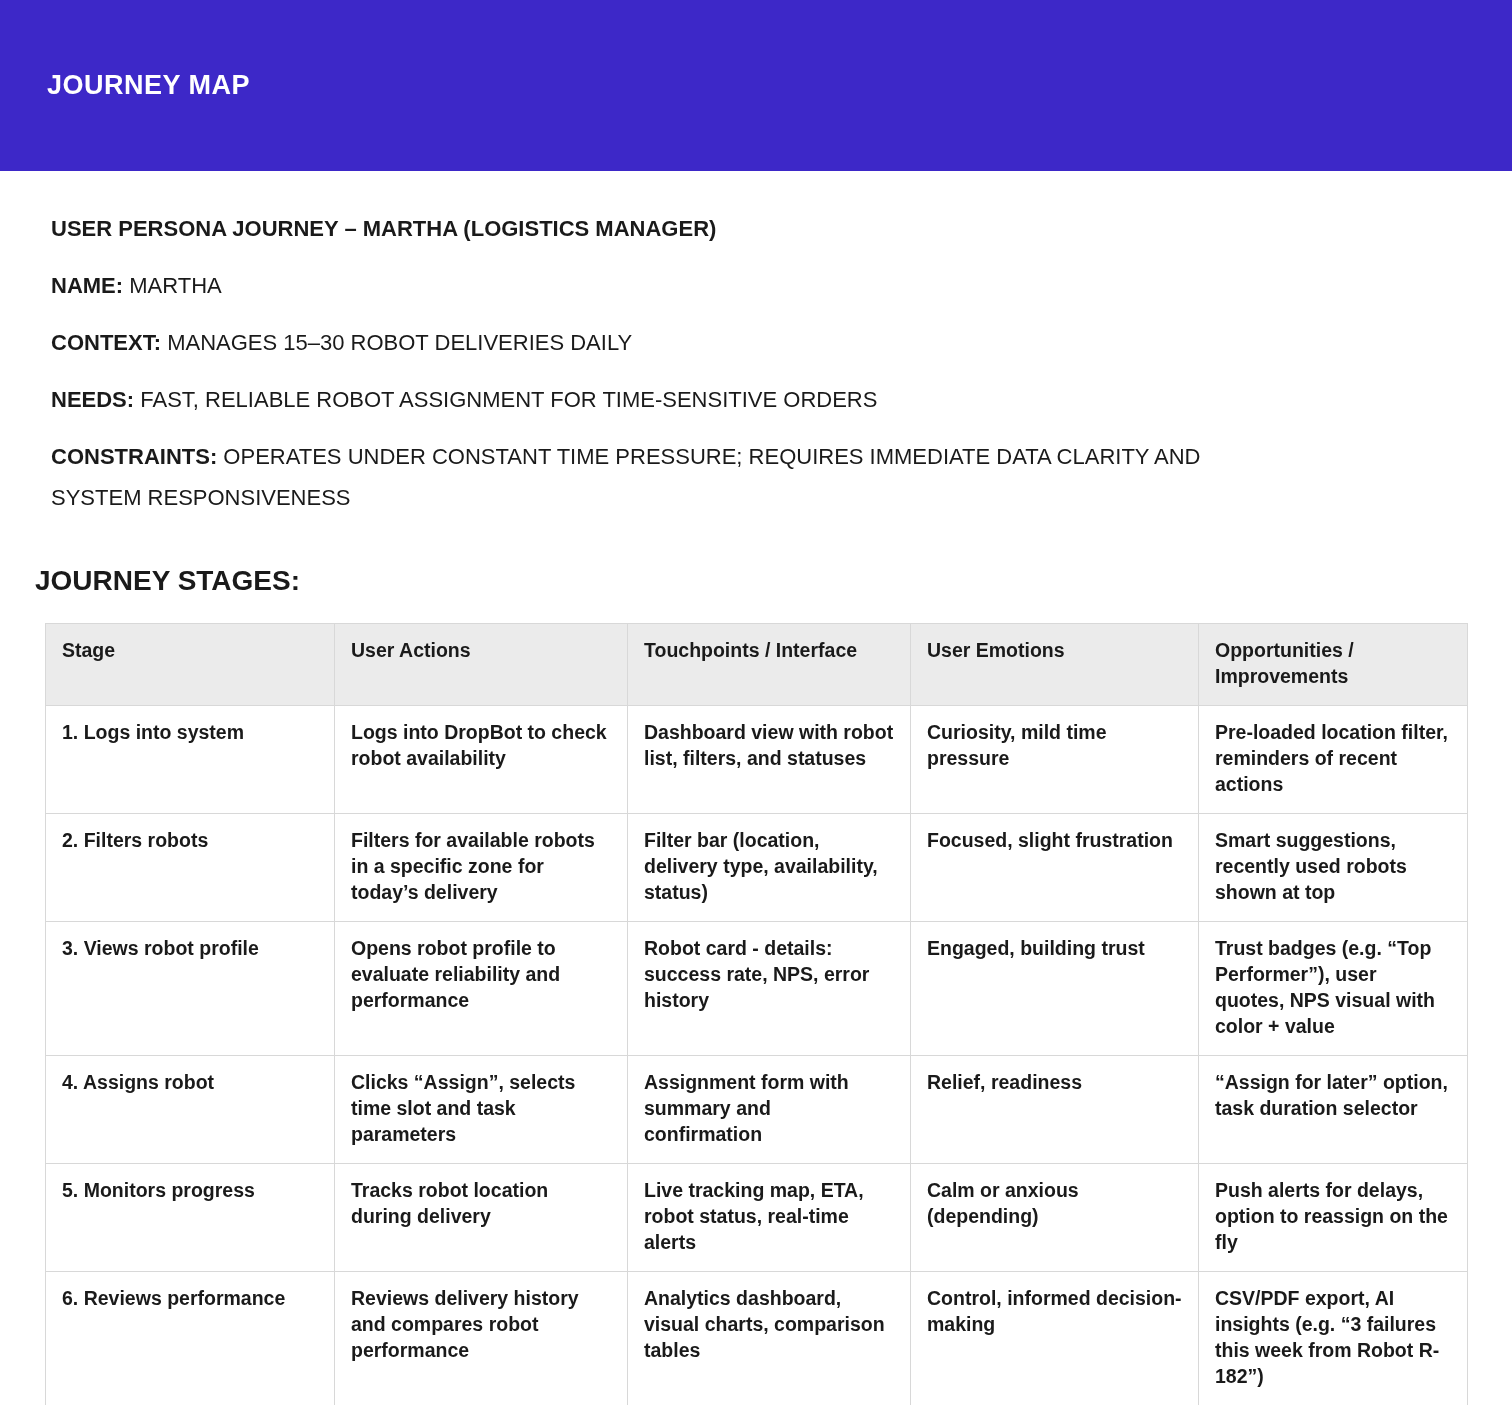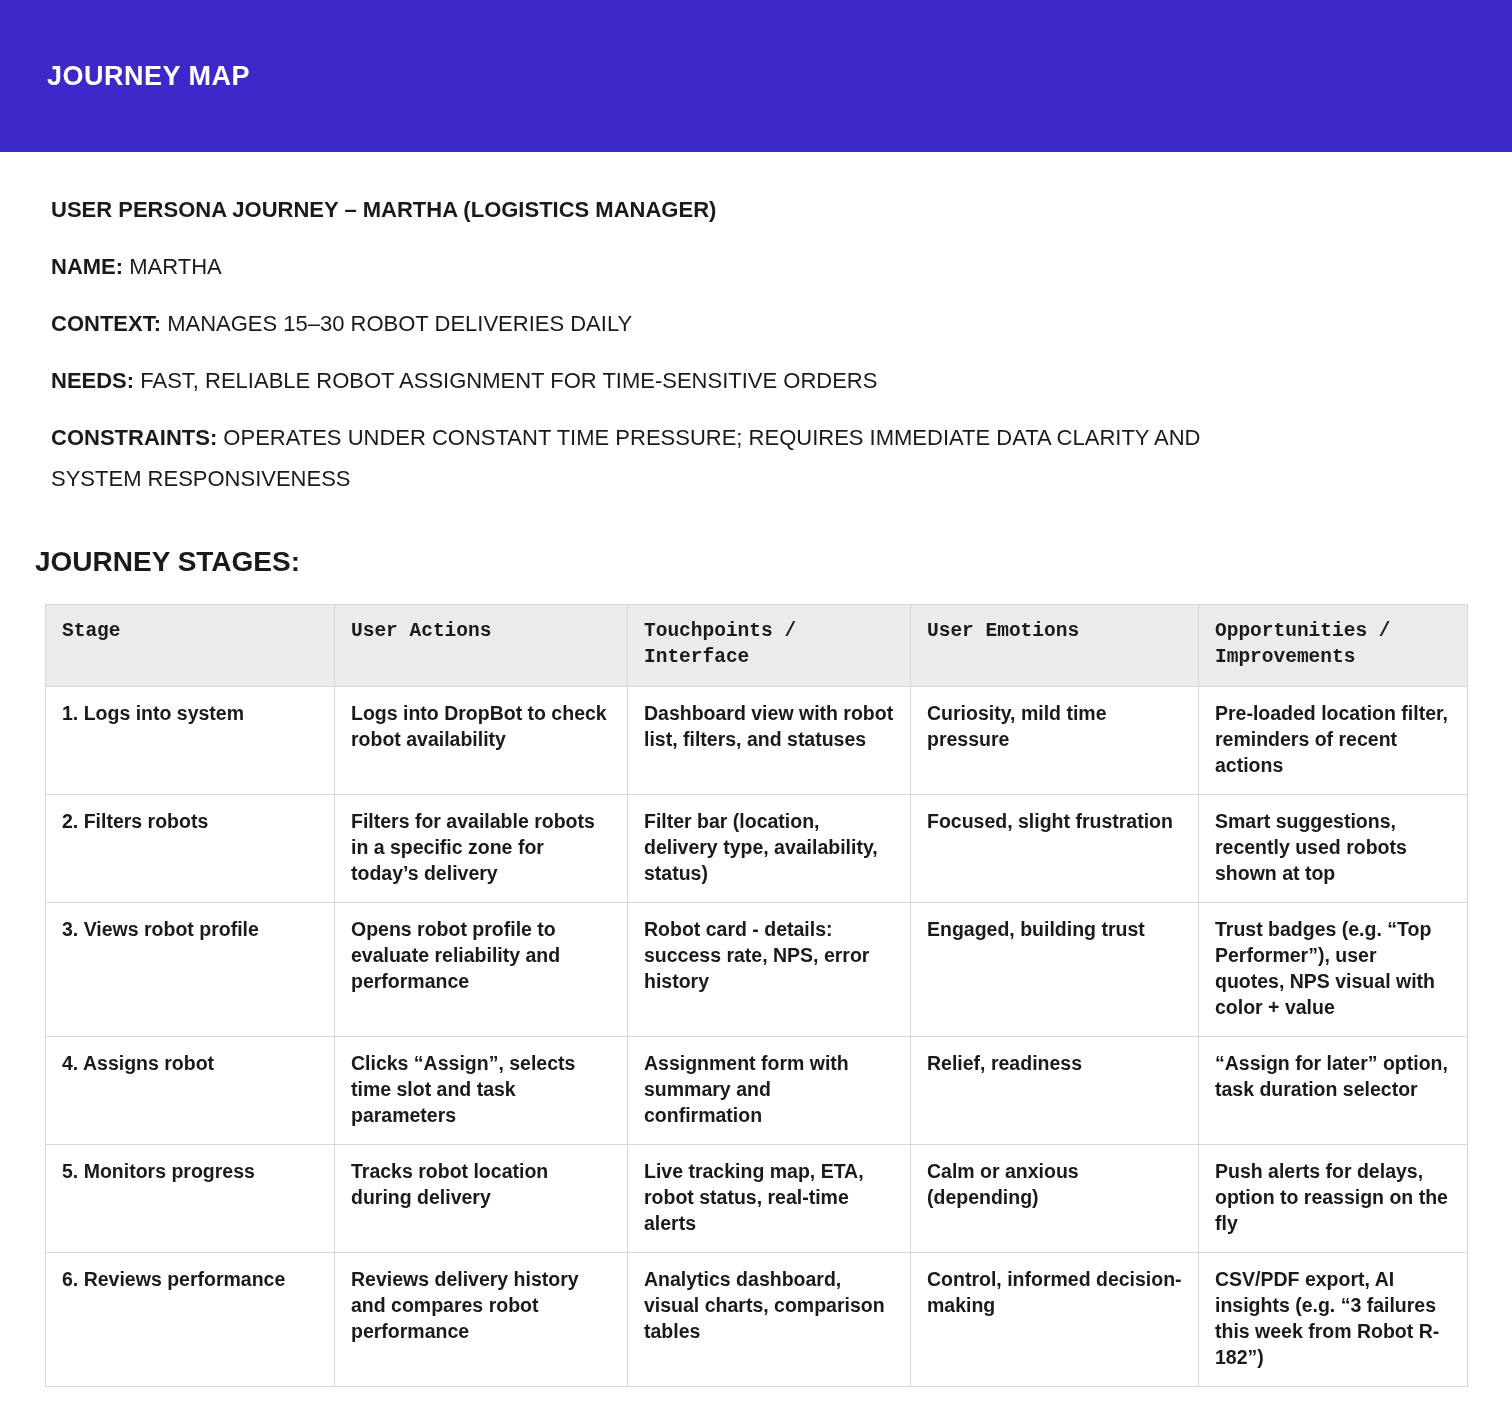--- a/index.html
+++ b/index.html
@@ -6,21 +6,21 @@
   html, body {
     margin: 0;
     padding: 0;
     background: #ffffff;
     font-family: "Liberation Sans", sans-serif;
     color: #1a1a1a;
   }
   body { width: 1512px; min-height: 1405px; }
 
   .banner {
-    height: 152px;
+    height: 171px;
     display: flex;
     align-items: center;
     padding-left: 47px;
   }
   .banner h1 {
     margin: 0;
     font-size: 27px;
     font-weight: 800;
     letter-spacing: 0.5px;
     color: #ffffff;
@@ -60,21 +60,20 @@
     vertical-align: top;
     text-align: left;
     padding: 13px 16px 16px 16px;
     line-height: 26px;
     word-wrap: break-word;
   }
   table.stage-table th {
     background: #ebebeb;
     font-weight: 700;
     height: 46px;
-    font-family: Liberation Mono, monospace;
   }
   table.stage-table td {
     background: #ffffff;
     font-weight: 700;
   }
 </style>
 </head>
 <body>
 
 <header class="banner" style="background: rgb(61, 40, 200);">

